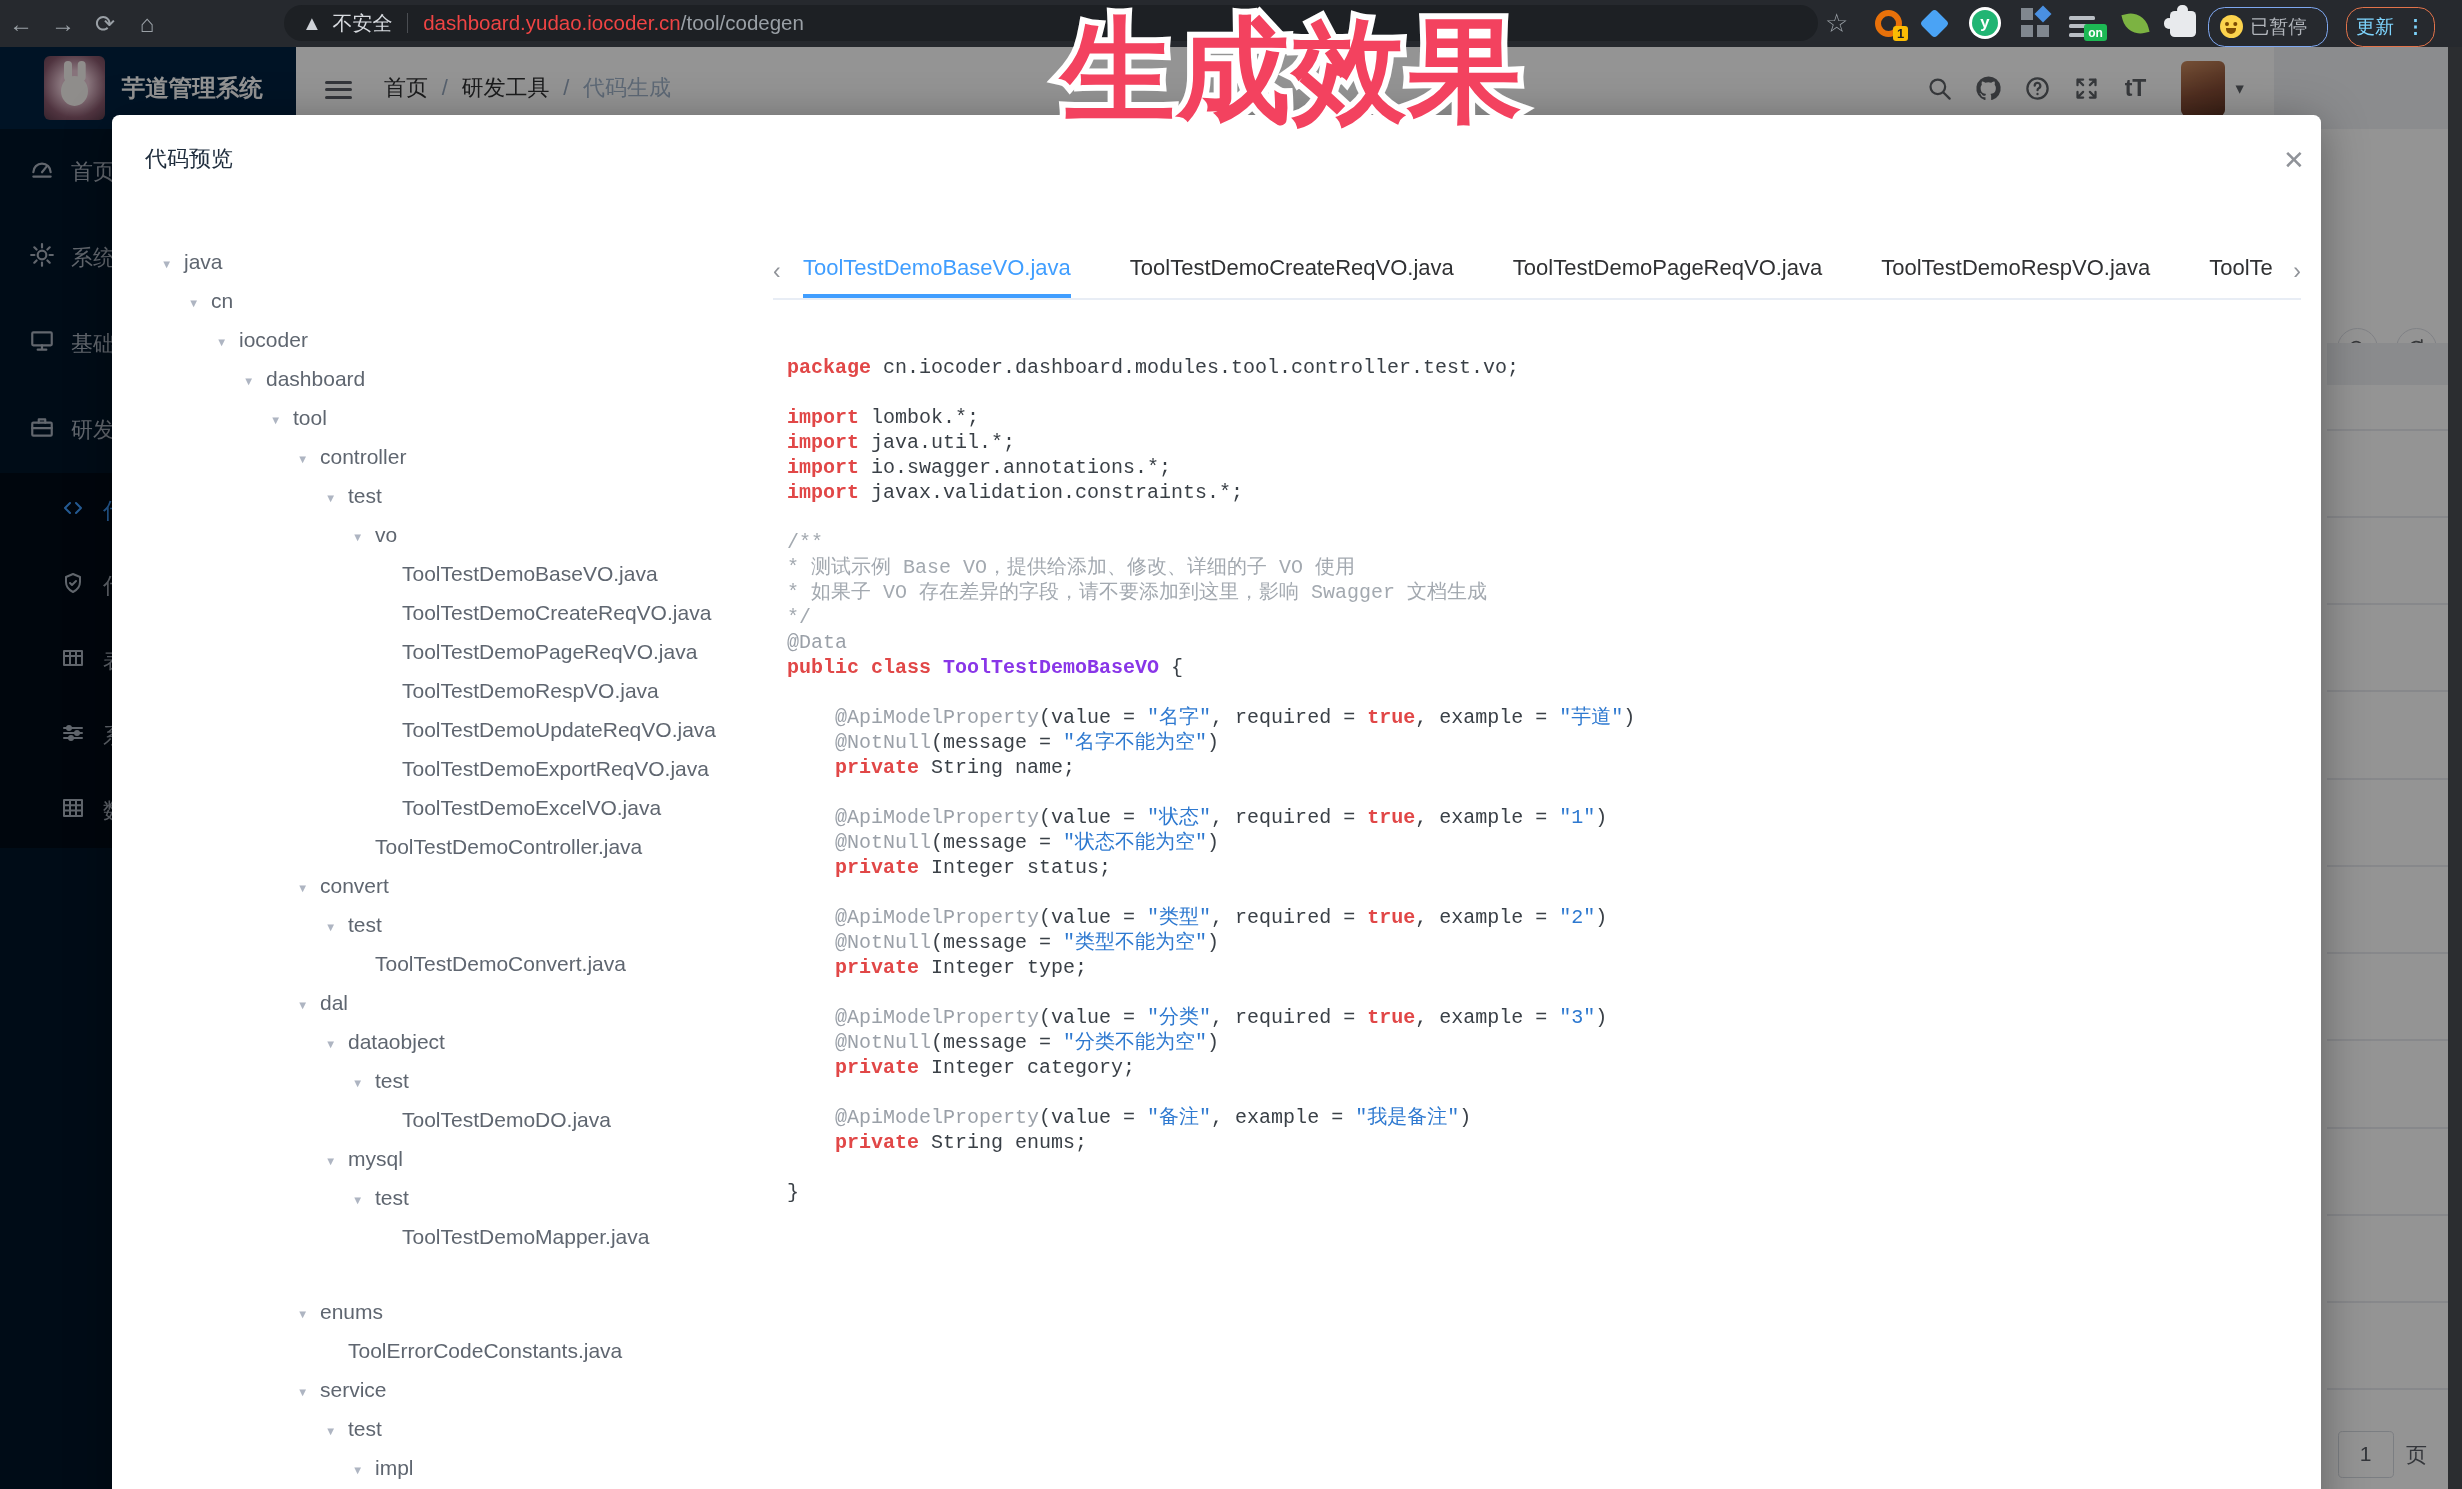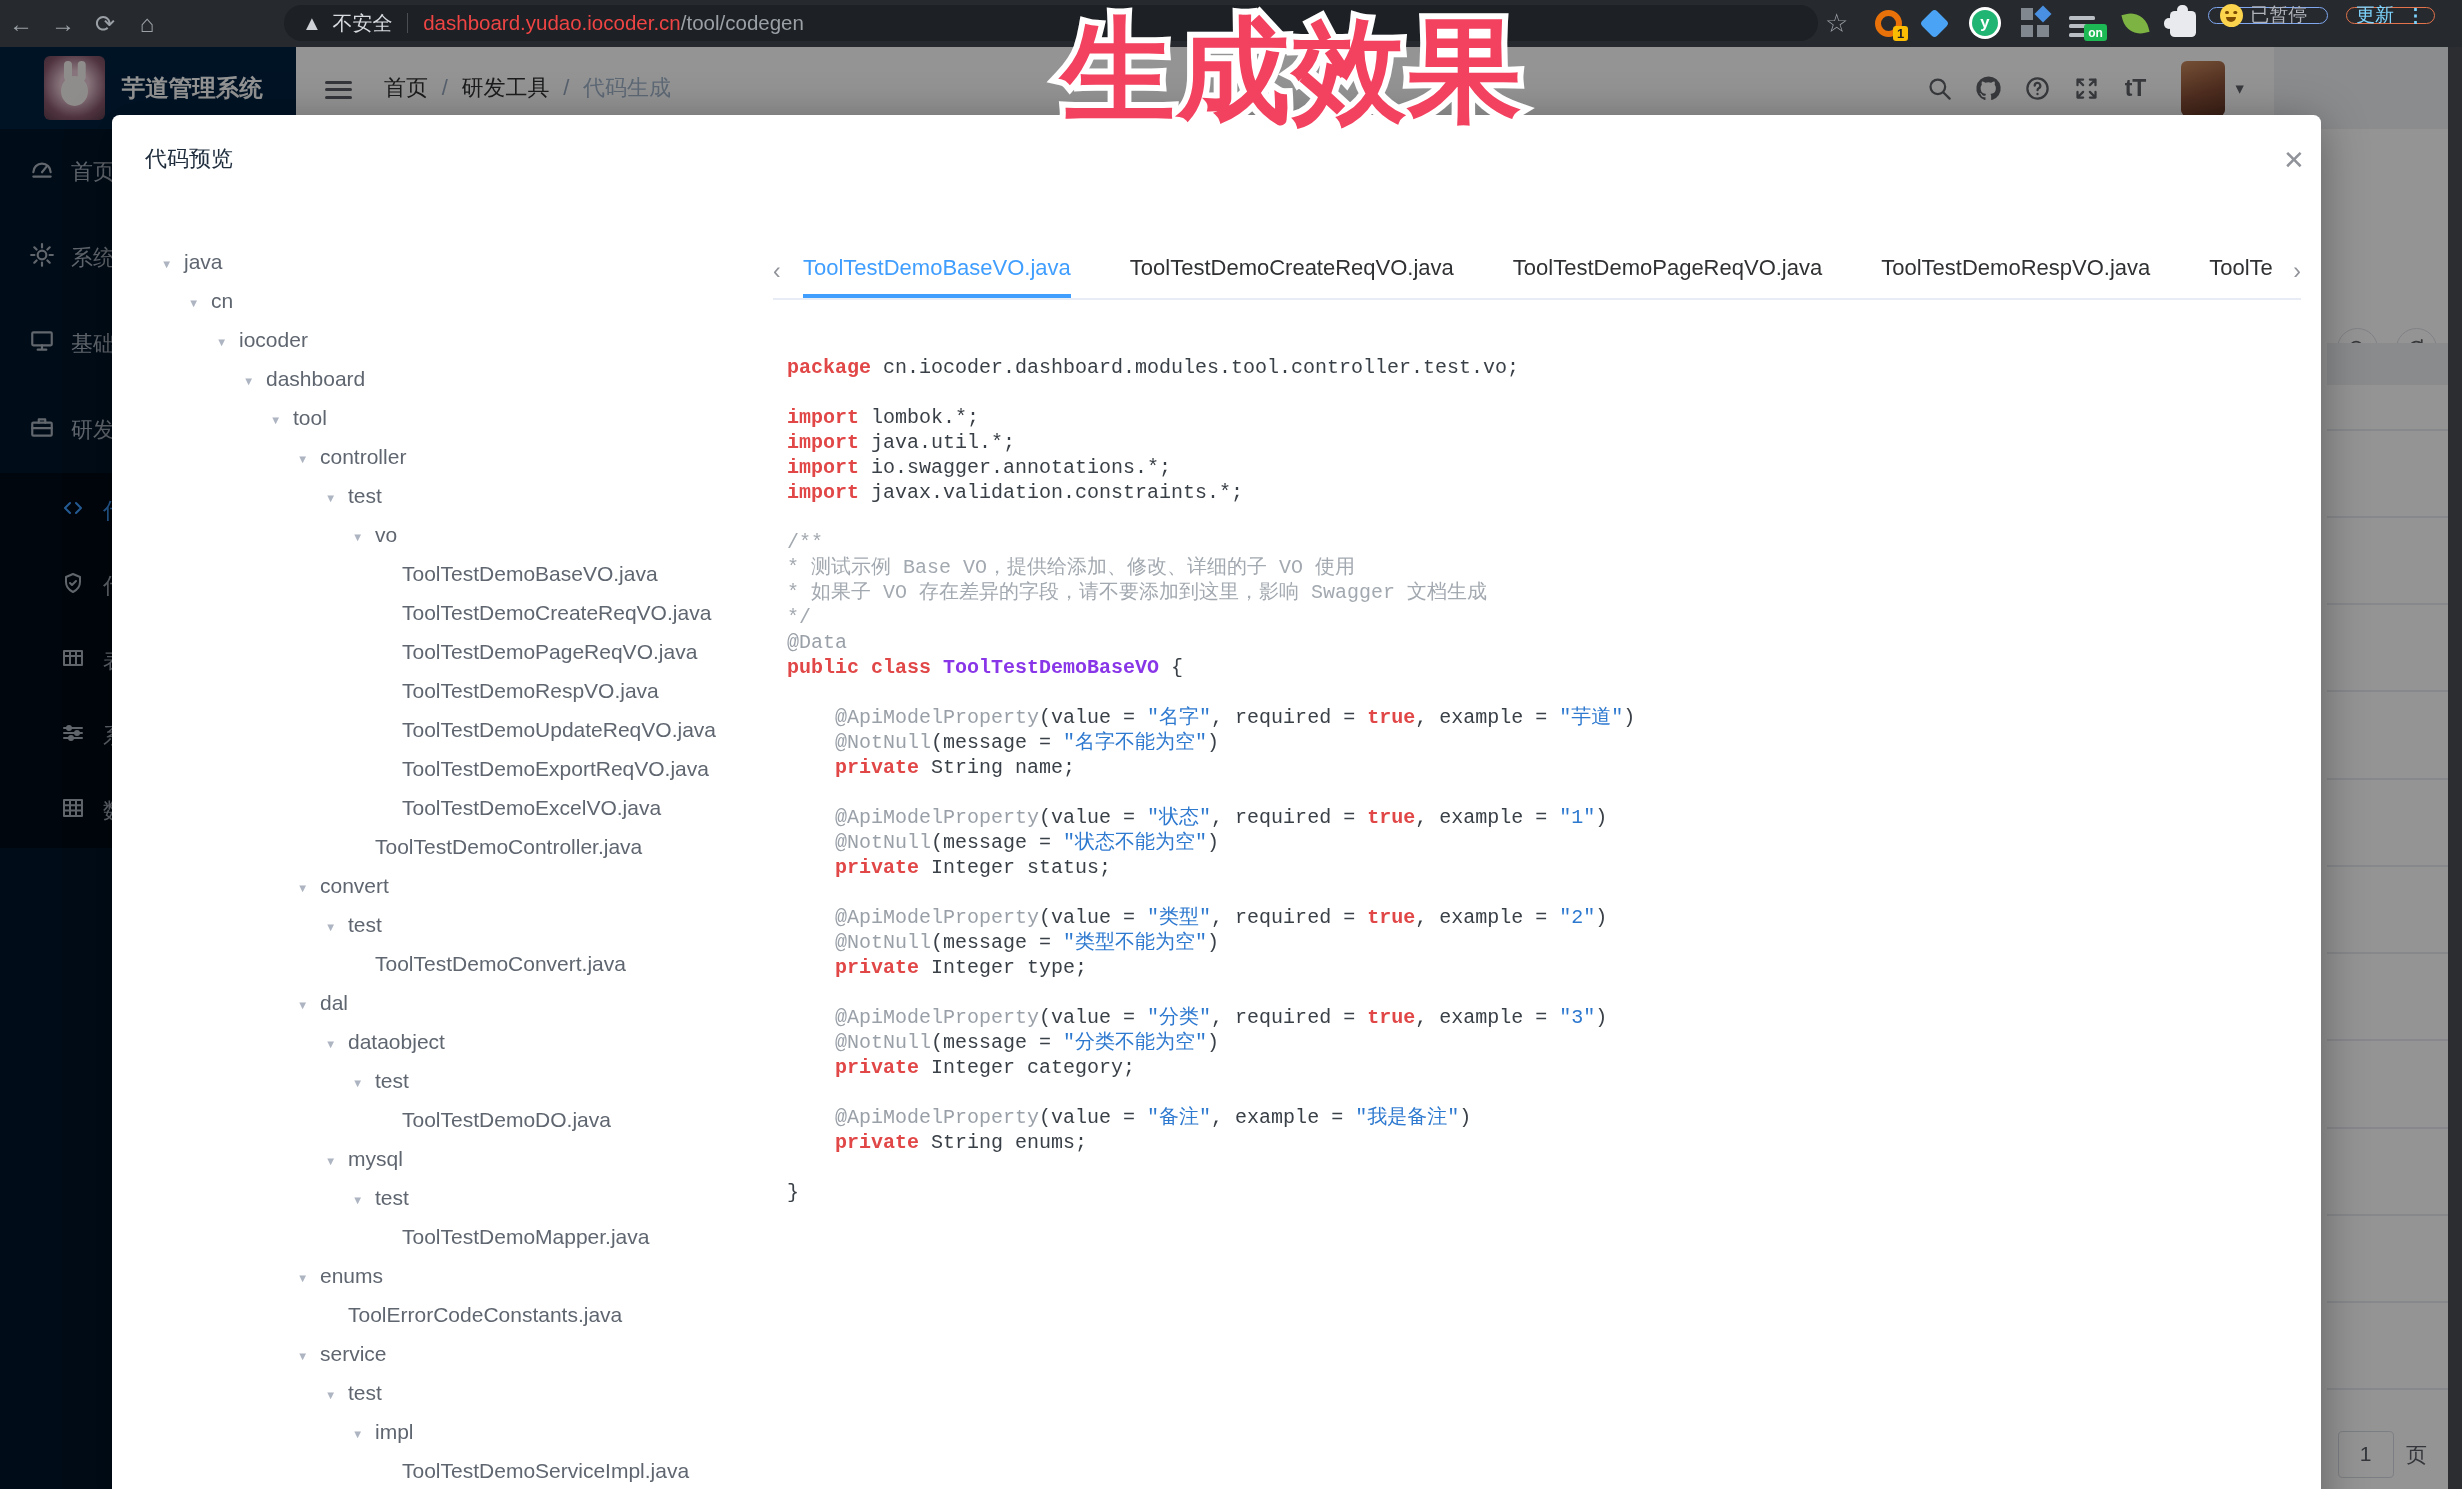--- a/index.html
+++ b/index.html
@@ -31,21 +31,21 @@
   .gridsq i { position:absolute; width:12px; height:12px; background:#80878f; }
   .gridsq .b { background:#4a90e2; transform:rotate(45deg); }
   .listico { position:relative; padding-top:4.6px; }
   .listico i { display:block; width:26px; height:3.8px; background:#b9bec4; margin:4.6px 0; border-radius:1.5px; }
   .badge-on { position:absolute; right:-4.6px; bottom:-4.6px; background:#1db954; color:#fff; font-size:12px;
     font-weight:bold; padding:1.5px 3.8px; border-radius:3px; }
   .sprout { width:23px; height:23px; background:#7cb342; border-radius:0 80% 0 80%; transform:rotate(-15deg); margin:5.3px; }
   .puzzle { position:relative; width:26px; height:26px; background:#e8eaed; border-radius:4.6px; margin:3.8px; }
   .puzzle:before { content:""; position:absolute; top:-6px; left:7.6px; width:10.6px; height:10.6px; background:#e8eaed; border-radius:50%; }
   .puzzle:after  { content:""; position:absolute; left:-6px; top:7.6px; width:10.6px; height:10.6px; background:#e8eaed; border-radius:50%; }
-  .pill { position:absolute; top:6.8px; height:17px; border-radius:16.7px; display:flex; align-items:center; }
+  .pill { position:absolute; top:6.8px; height:40px; border-radius:16.7px; display:flex; align-items:center; }
   .pill-paused { left:2208px; width:120px; border:1.5px solid #7ea7f0; padding:0 10.6px; }
   .emoji-face { width:23px; height:23px; background:#fcd34d; border-radius:50%; position:relative; margin-right:7.6px; flex:none; }
   .emoji-face:before { content:""; position:absolute; left:5.3px; top:6.8px; width:3.8px; height:3.8px; border-radius:50%;
     background:#7c4a03; box-shadow:8.3px 0 0 #7c4a03; }
   .emoji-face:after { content:""; position:absolute; left:6px; top:13px; width:10.6px; height:5.3px;
     border-radius:0 0 7.6px 7.6px; background:#7c4a03; }
   .pill-paused span { color:#b0b4ba; font-size:19px; }
   .pill-update { left:2346px; width:89px; border:1.5px solid #e2734a; padding:0 9px; justify-content:space-between; }
   .pill-update span { color:#7dd3fc; font-size:19px; }
   .kebab { color:#e2734a; font-size:20px; font-weight:bold; letter-spacing:0; }
@@ -380,21 +380,21 @@
         <div class="tree-row" style="padding-left: 152px;"><span class="caret">▼</span><span>convert</span></div>
         <div class="tree-row" style="padding-left: 180px;"><span class="caret">▼</span><span>test</span></div>
         <div class="tree-row" style="padding-left: 207px;"><span class="leaf-pad"></span><span>ToolTestDemoConvert.java</span></div>
         <div class="tree-row" style="padding-left: 152px;"><span class="caret">▼</span><span>dal</span></div>
         <div class="tree-row" style="padding-left: 180px;"><span class="caret">▼</span><span>dataobject</span></div>
         <div class="tree-row" style="padding-left: 207px;"><span class="caret">▼</span><span>test</span></div>
         <div class="tree-row" style="padding-left: 234px;"><span class="leaf-pad"></span><span>ToolTestDemoDO.java</span></div>
         <div class="tree-row" style="padding-left: 180px;"><span class="caret">▼</span><span>mysql</span></div>
         <div class="tree-row" style="padding-left: 207px;"><span class="caret">▼</span><span>test</span></div>
         <div class="tree-row" style="padding-left: 234px;"><span class="leaf-pad"></span><span>ToolTestDemoMapper.java</span></div>
-        <div class="tree-row" style="padding-left: 152px;"><span class="caret">▼</span><span>enums</span></div>
+        <div class="tree-row" style="padding-left: 152px; margin-top: 36px;"><span class="caret">▼</span><span>enums</span></div>
         <div class="tree-row" style="padding-left: 180px;"><span class="leaf-pad"></span><span>ToolErrorCodeConstants.java</span></div>
         <div class="tree-row" style="padding-left: 152px;"><span class="caret">▼</span><span>service</span></div>
         <div class="tree-row" style="padding-left: 180px;"><span class="caret">▼</span><span>test</span></div>
         <div class="tree-row" style="padding-left: 207px;"><span class="caret">▼</span><span>impl</span></div>
         <div class="tree-row" style="padding-left: 234px;"><span class="leaf-pad"></span><span>ToolTestDemoServiceImpl.java</span></div>
       </div>
 
     <div class="tabs-zone">
       <div class="tab-chevron" style="left:0">‹</div>
       <div class="tabs-strip" id="tabs">

